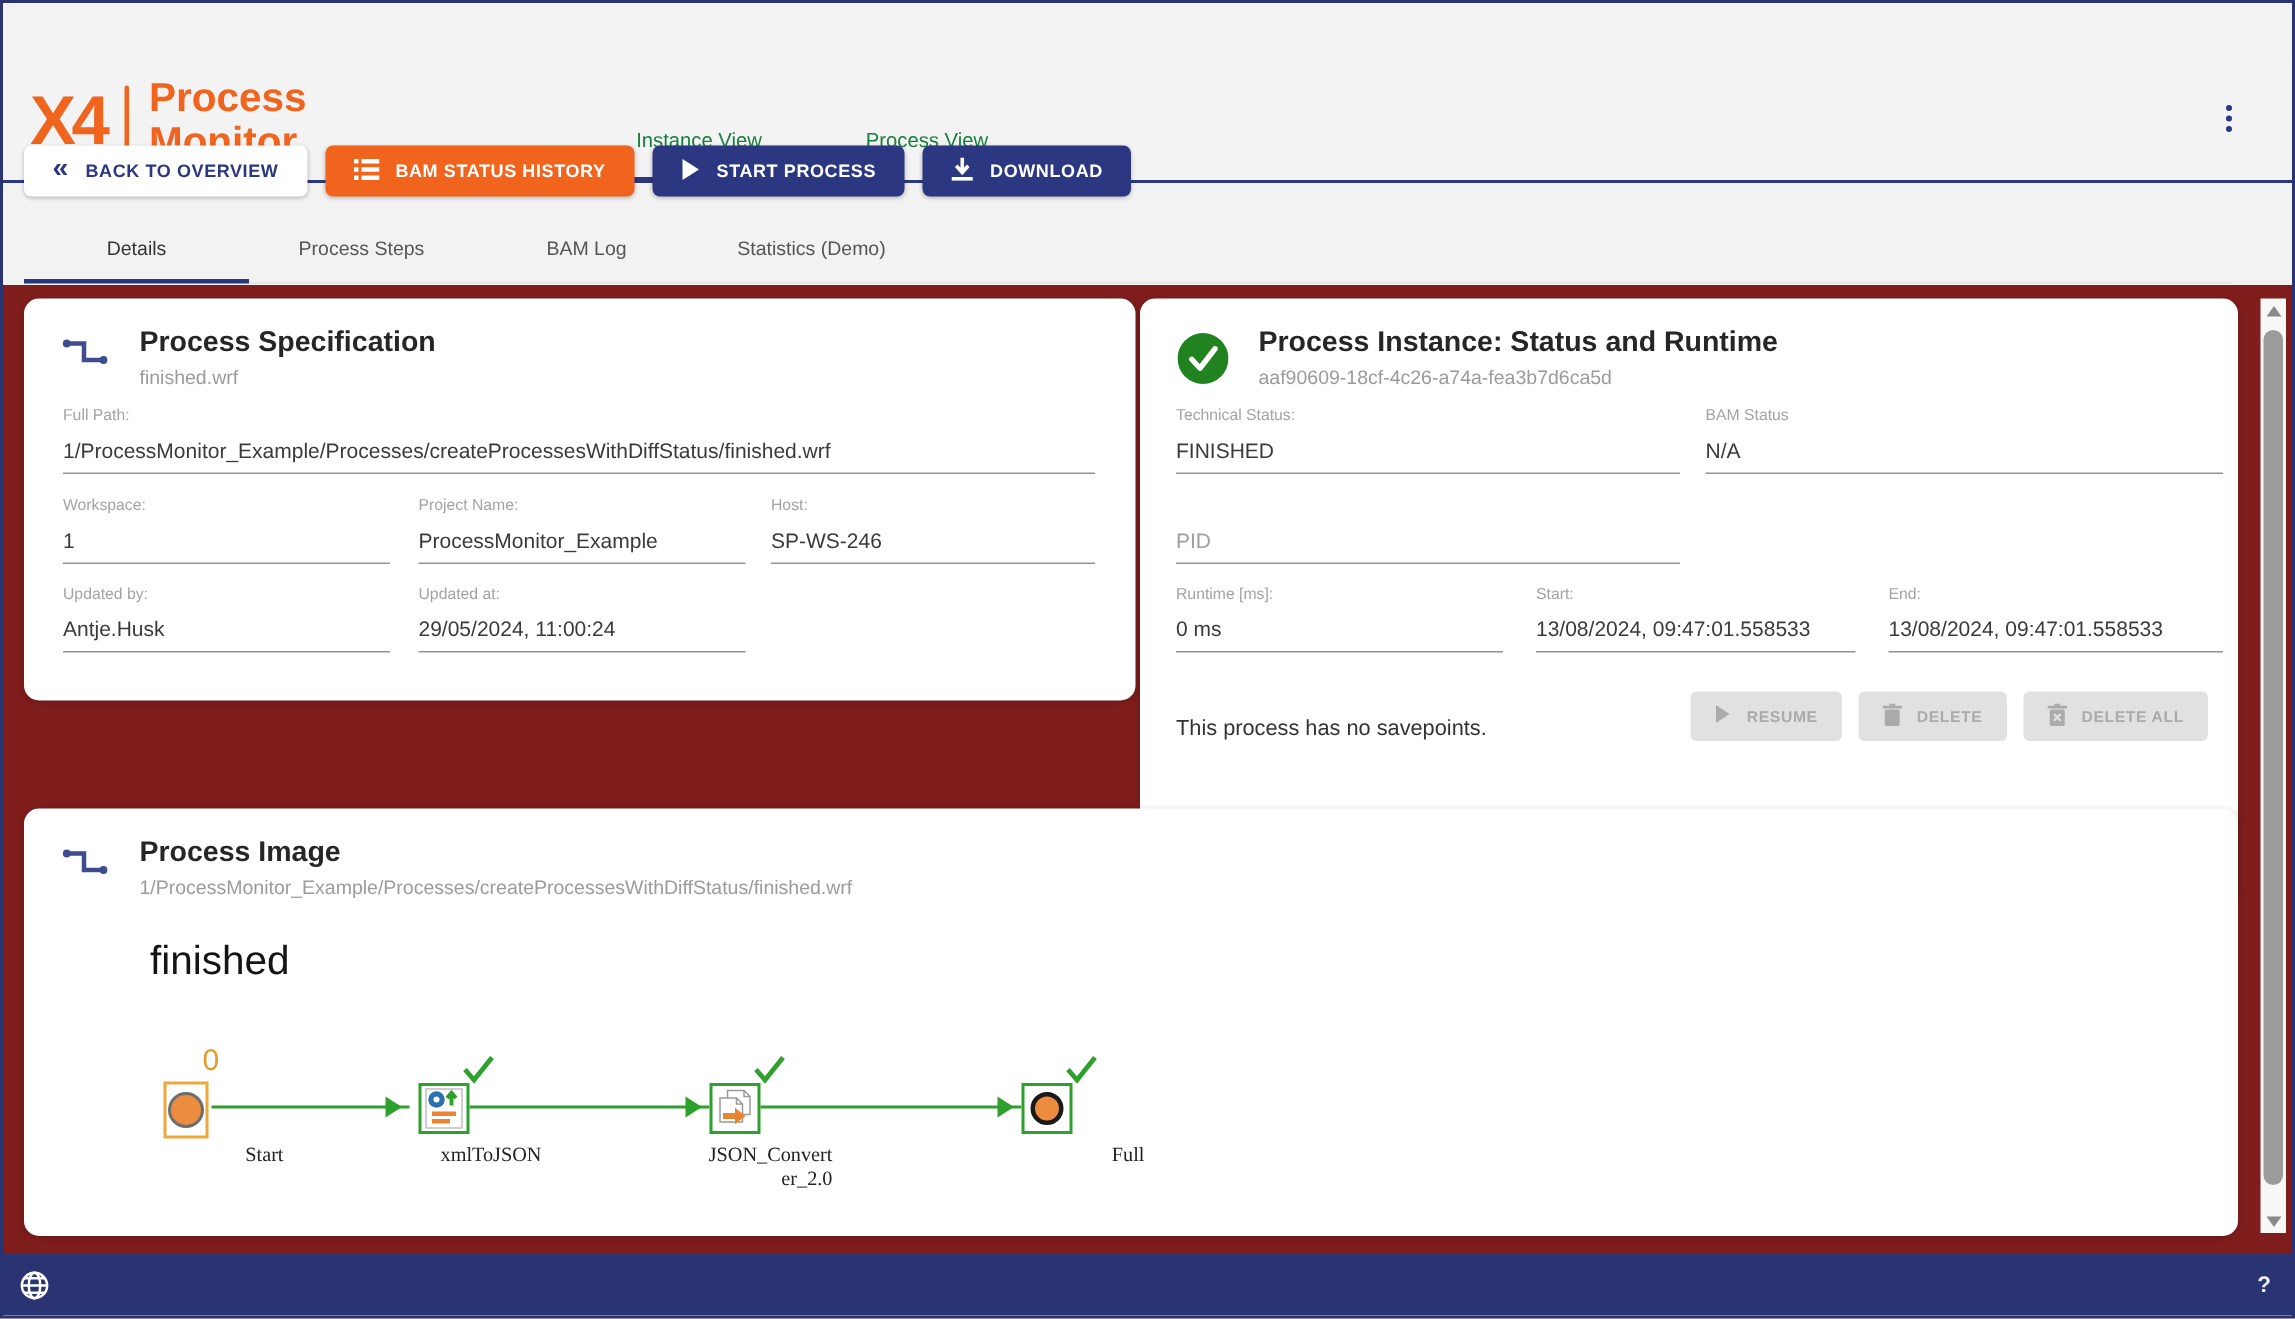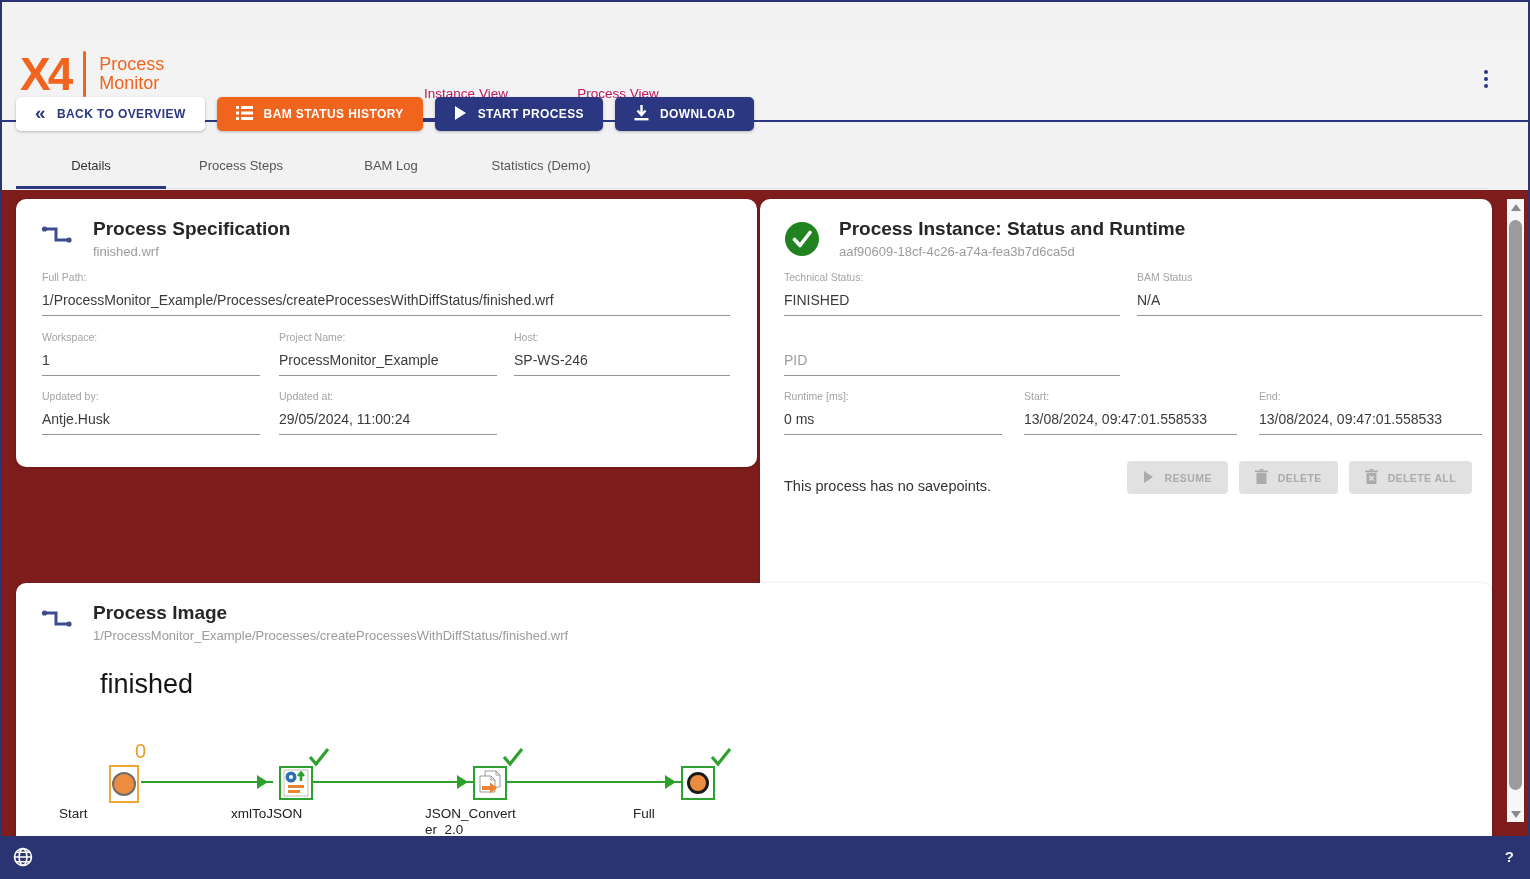--- a/index.html
+++ b/index.html
@@ -15,24 +15,24 @@
   body{font-family:"Liberation Sans",sans-serif;}
   #app{position:relative;width:1530px;height:879px;background:#f2f2f2;
        border:2px solid var(--navy-dark);overflow:hidden;}
 
   
   header{position:absolute;top:0;left:0;right:0;height:84px;background:#f3f3f3;
          border-bottom:2px solid var(--navy);margin-top:36px;}
   .logo{position:absolute;left:18px;top:13px;display:flex;align-items:center;gap:13px;}
   .logo-mark{font-size:46px;font-weight:800;color:var(--orange);letter-spacing:-3px;line-height:1;}
   .logo-div{width:3px;height:46px;background:var(--orange);border-radius:2px;}
-  .logo-title{color:var(--orange);font-size:18px;font-weight:400;line-height:1.08;}
+  .logo-title{color:var(--orange);font-size:27px;font-weight:700;line-height:1.08;}
   .tabs{position:absolute;left:388px;top:0;height:100%;display:flex;}
   .tab{position:relative;width:152px;display:flex;justify-content:center;align-items:flex-end;
-       padding-bottom:19px;font-size:13.5px;color:#be185d;cursor:pointer;}
+       padding-bottom:19px;font-size:13.5px;color:#15803d;cursor:pointer;}
   .tab.active::after{content:'';position:absolute;left:0;right:0;bottom:-2px;height:4px;background:var(--navy);}
   .user{position:absolute;right:94px;top:0;height:100%;display:flex;align-items:center;gap:8px;
         color:var(--navy);font-weight:bold;font-size:17.5px;}
   .kebab{position:absolute;right:36px;top:50%;transform:translateY(-50%);display:flex;
          flex-direction:column;gap:3px;padding:4px;cursor:pointer;}
   .kebab i{width:4px;height:4px;border-radius:50%;background:var(--navy);}
 
   
   .toolbar{position:absolute;top:95px;left:14px;display:flex;gap:12px;}
   .btn{height:34px;border:none;border-radius:5px;display:flex;align-items:center;gap:11px;
@@ -48,21 +48,21 @@
   .subtab{position:relative;width:150px;display:flex;justify-content:center;align-items:center;
           font-size:13px;color:#555;cursor:pointer;}
   .subtab.active{color:#333;}
   .subtab.active::after{content:'';position:absolute;left:0;right:0;bottom:-1px;height:3px;background:var(--navy);}
 
   
   main{position:absolute;top:188px;left:0;right:0;bottom:41px;background:#7f1d1d;}
   .card{position:absolute;background:#fff;border-radius:10px;box-shadow:0 1px 4px rgba(0,0,0,.2);}
   #spec-card{left:14px;top:9px;width:741px;height:268px;}
   #instance-card{left:758px;top:9px;width:732px;height:402px;}
-  #image-card{left:14px;top:349px;width:1476px;height:285px;margin-top:44px;}
+  #image-card{left:14px;top:349px;width:1476px;height:285px;}
   .card-head{display:flex;gap:20px;padding:19px 24px 0 25px;align-items:flex-start;}
   .card-title{font-size:19px;font-weight:700;color:#262626;}
   .card-sub{font-size:13px;color:#9b9b9b;margin-top:4px;}
   .head-icon{margin-top:4px;flex:0 0 auto;}
 
   .field{position:absolute;}
   .f-label{font-size:10.5px;color:var(--label);min-height:13px;}
   .f-value{margin-top:8px;padding-bottom:7px;border-bottom:1px solid #949494;
            font-size:14px;color:var(--txt);white-space:nowrap;overflow:hidden;}
   .f-value.placeholder{color:#9e9e9e;}
@@ -75,21 +75,21 @@
 
   
   .diagram-title{position:absolute;left:84px;top:86px;font-size:27px;color:#141414;}
   .node-box{position:absolute;width:34px;height:34px;background:#fff;border:2px solid var(--green);
             display:flex;align-items:center;justify-content:center;}
   .start-box{position:absolute;left:93px;top:182px;width:30px;height:38px;border:2px solid #eda83c;
              background:#fff;display:flex;align-items:center;justify-content:center;}
   .start-circle{width:24px;height:24px;border-radius:50%;background:#ec8c3f;border:2px solid #6e6e6e;}
   .stop-circle{width:22px;height:22px;border-radius:50%;background:#ec8c3f;border:3px solid #1a1a1a;}
   .start-marker{position:absolute;left:119px;top:157px;font-size:20px;color:#e89b28;}
-  .node-label{position:absolute;width:130px;text-align:left;font-size:13.5px;color:#222;top:223px;line-height:1.2;}
+  .node-label{position:absolute;width:130px;text-align:right;font-size:13.5px;color:#222;top:223px;line-height:1.2;font-family:Liberation Serif, serif;}
   .conn{position:absolute;top:198px;height:2px;background:var(--green);}
   .conn::after{content:'';position:absolute;right:-2px;top:-6px;width:0;height:0;
                border:7px solid transparent;border-left:11px solid var(--green);}
   .check{position:absolute;}
 
   
   .scrollbar{position:absolute;right:4px;top:9px;width:17px;height:623px;background:#f7f7f7;}
   .sb-btn{position:absolute;left:0;width:17px;height:16px;display:flex;align-items:center;justify-content:center;cursor:pointer;}
   .sb-up{top:0;}
   .sb-down{bottom:0;}

